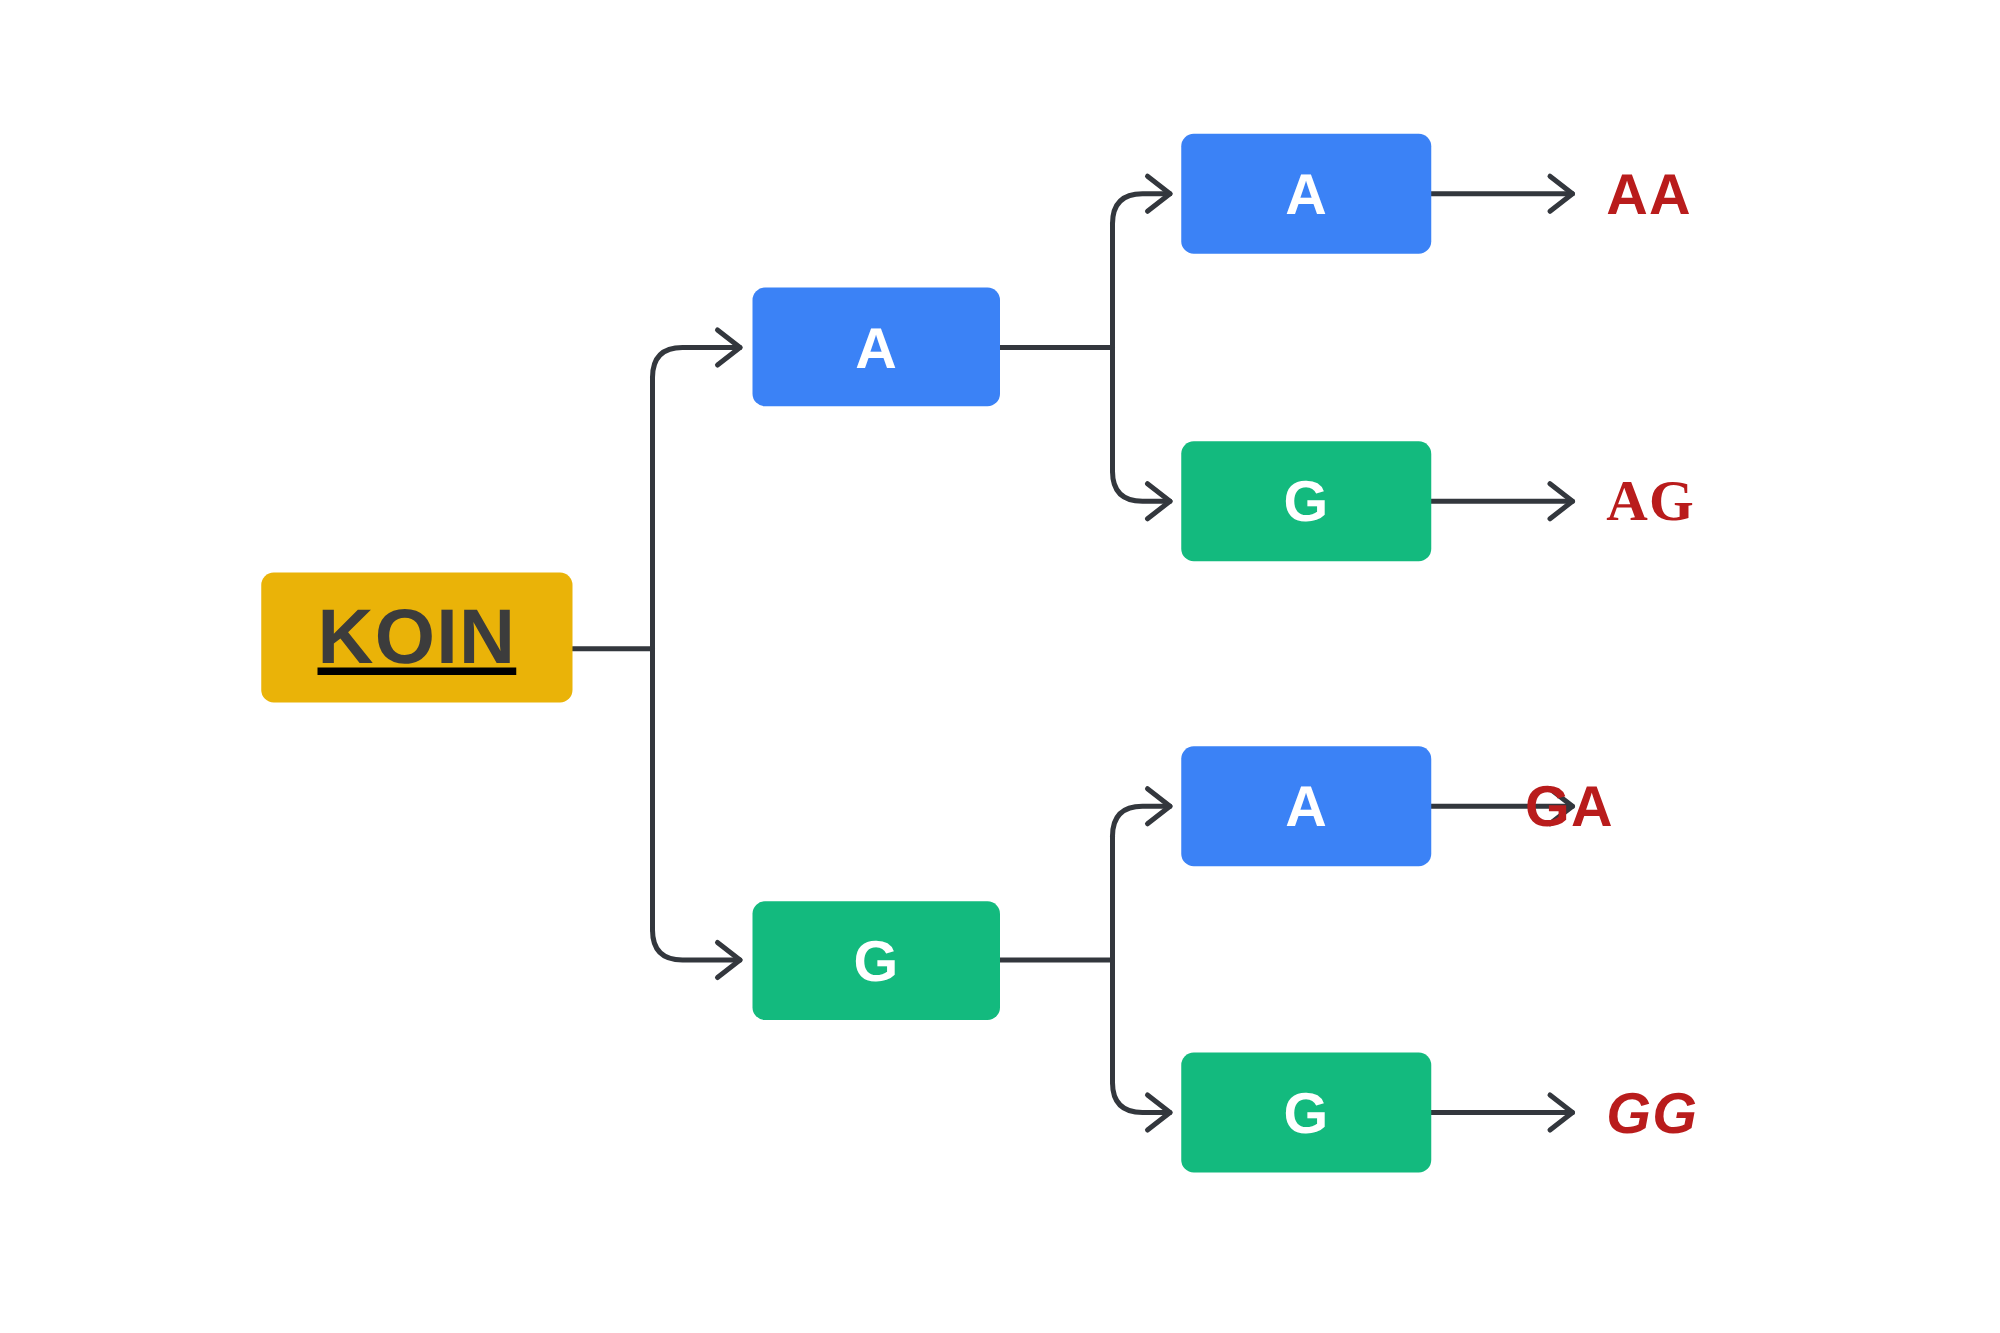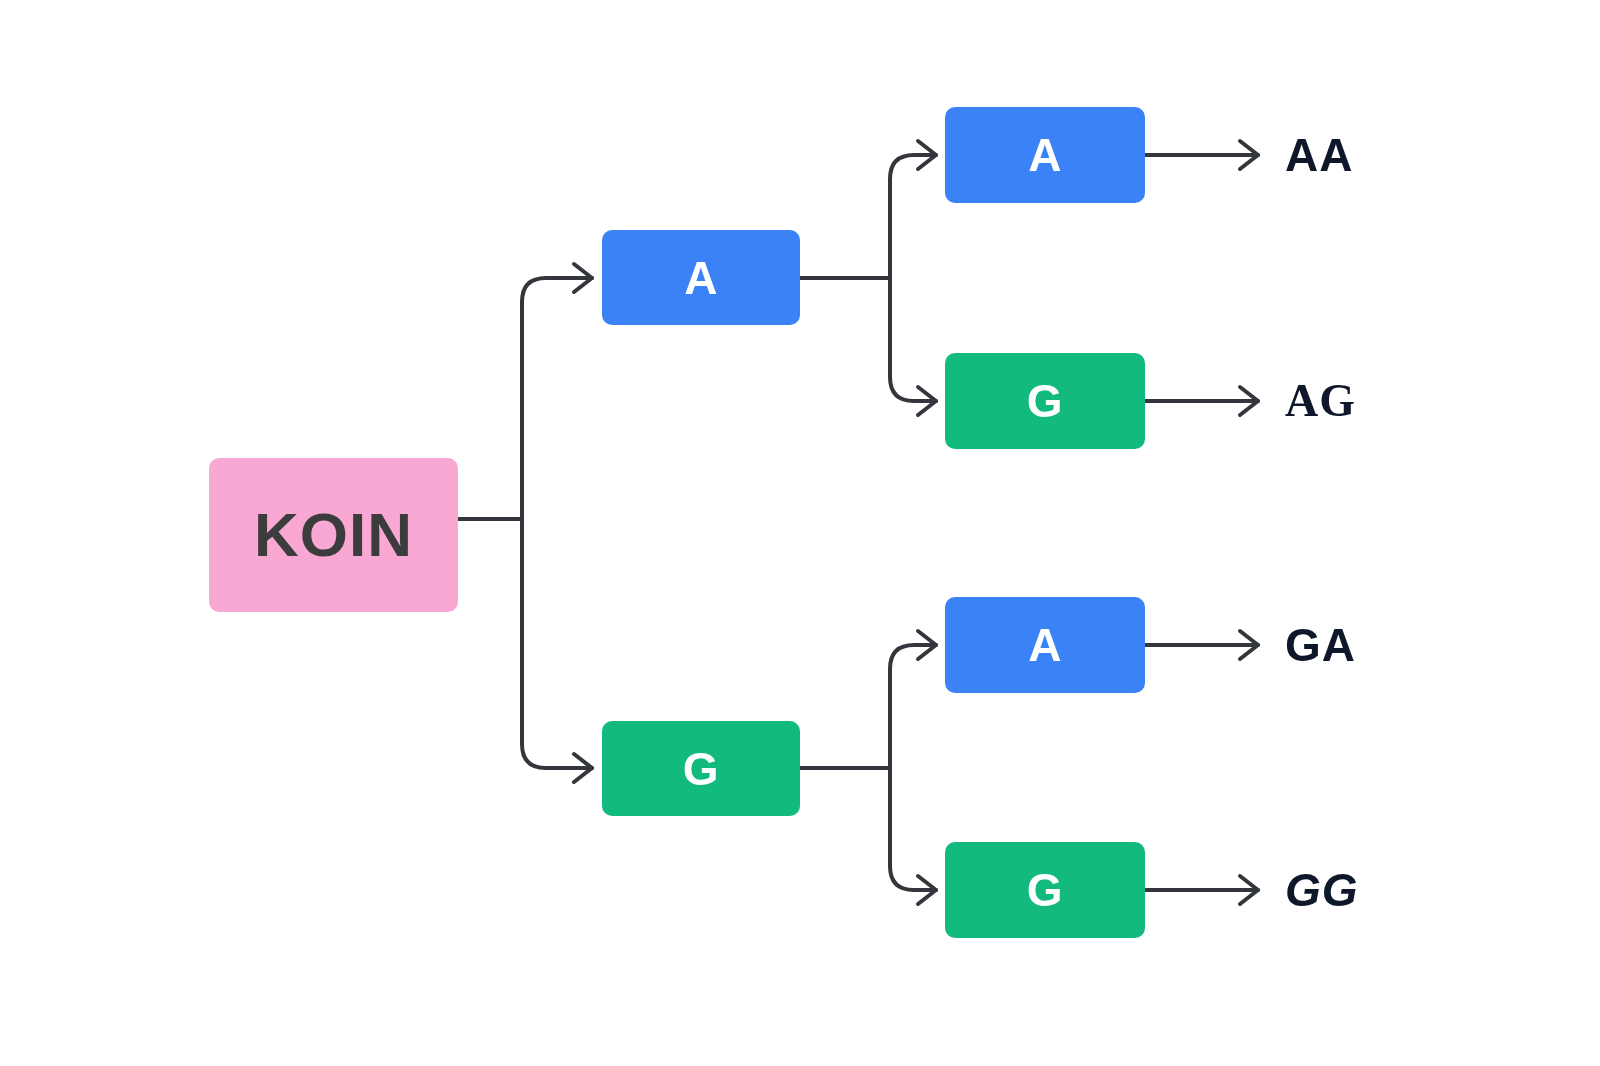--- a/index.html
+++ b/index.html
@@ -46,21 +46,21 @@
     letter-spacing: 1px;
   }
   .node-allele .node-label {
     font-size: 46px;
     color: #ffffff;
   }
   .outcome {
     position: absolute;
     font-size: 46px;
     font-weight: bold;
-    color: #0f172a;
+    color: #b91c1c;
     letter-spacing: 1px;
     white-space: nowrap;
     line-height: 1;
     user-select: none;
   }
 </style>
 </head>
 <body style="background: rgb(255, 255, 255);">
 
 <div id="canvas" style="background: rgb(255, 255, 255);">
@@ -97,21 +97,21 @@
       <path d="M 1240 141 L 1258 155 L 1240 169"></path>
       <path d="M 1145 401 L 1258 401"></path>
       <path d="M 1240 387 L 1258 401 L 1240 415"></path>
       <path d="M 1145 645 L 1258 645"></path>
       <path d="M 1240 631 L 1258 645 L 1240 659"></path>
       <path d="M 1145 890 L 1258 890"></path>
       <path d="M 1240 876 L 1258 890 L 1240 904"></path>
     </g>
   </svg>
 
-  <div class="node node-root" style="left: 209px; top: 458px; width: 249px; height: 154px; background: #f9a8d4;">
+  <div class="node node-root" style="left: 209px; top: 458px; width: 249px; height: 104px; background: #eab308; text-decoration: underline;">
     <span class="node-label">KOIN</span>
   </div>
 
   <div class="node node-allele" style="left: 602px; top: 230px; width: 198px; height: 95px; background: rgb(59, 130, 246);">
     <span class="node-label">A</span>
   </div>
   <div class="node node-allele" style="left: 602px; top: 721px; width: 198px; height: 95px; background: rgb(19, 186, 126);">
     <span class="node-label">G</span>
   </div>
 
@@ -123,16 +123,16 @@
   </div>
   <div class="node node-allele" style="left: 945px; top: 597px; width: 200px; height: 96px; background: rgb(59, 130, 246);">
     <span class="node-label">A</span>
   </div>
   <div class="node node-allele" style="left: 945px; top: 842px; width: 200px; height: 96px; background: rgb(19, 186, 126);">
     <span class="node-label">G</span>
   </div>
 
   <div class="outcome" style="left: 1285px; top: 155px; transform: translateY(-50%);">AA</div>
   <div class="outcome" style="left: 1285px; top: 401px; transform: translateY(-50%); font-family: Liberation Serif, serif;">AG</div>
-  <div class="outcome" style="left: 1285px; top: 645px; transform: translateY(-50%);">GA</div>
+  <div class="outcome" style="left: 1220px; top: 645px; transform: translateY(-50%);">GA</div>
   <div class="outcome" style="left: 1285px; top: 890px; transform: translateY(-50%); font-style: italic;">GG</div>
 
 </div>
 
 </body></html>

